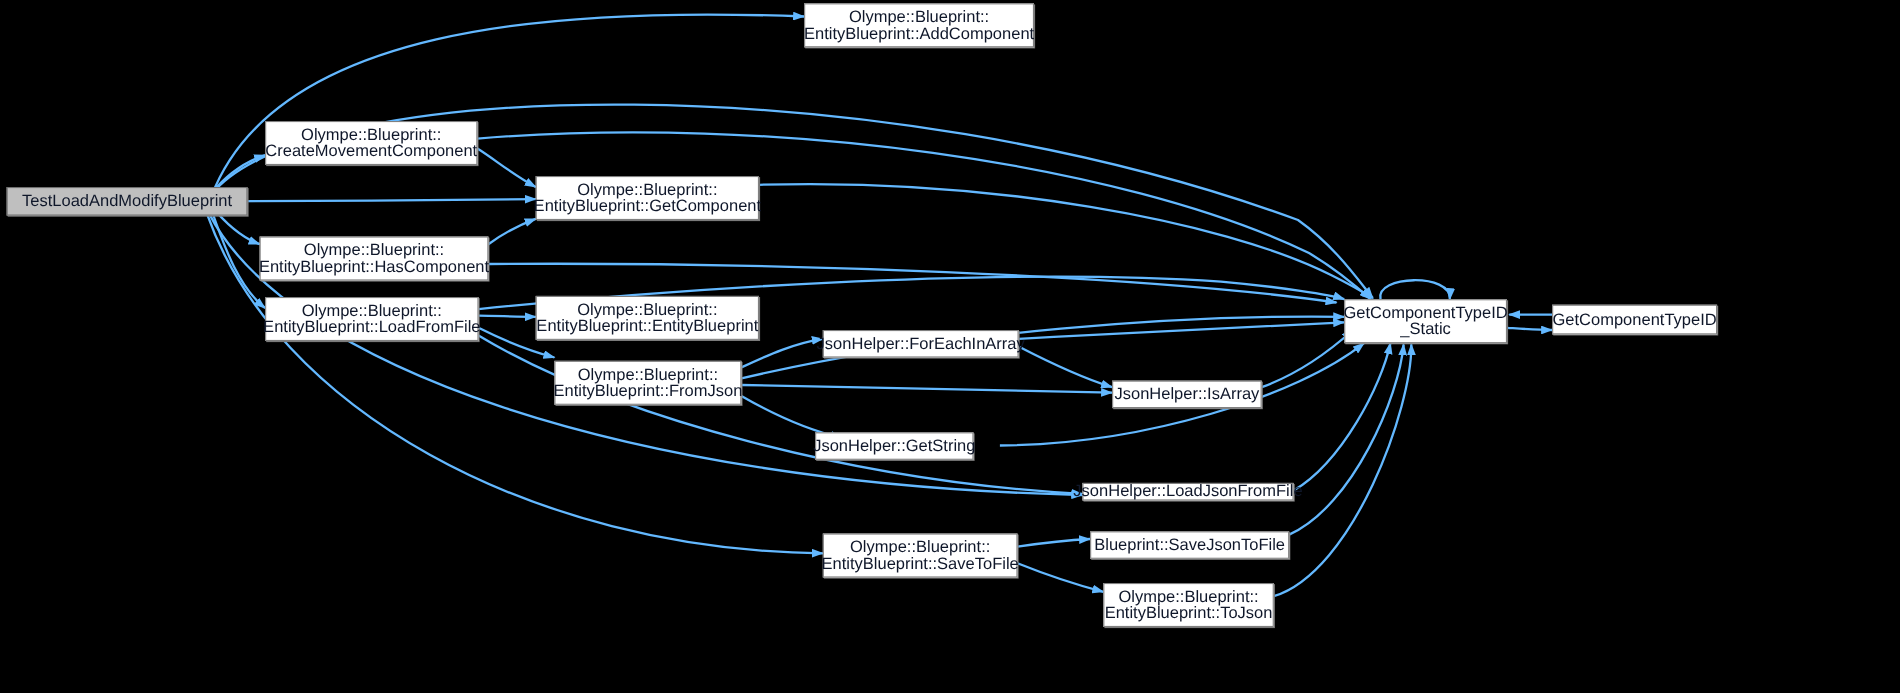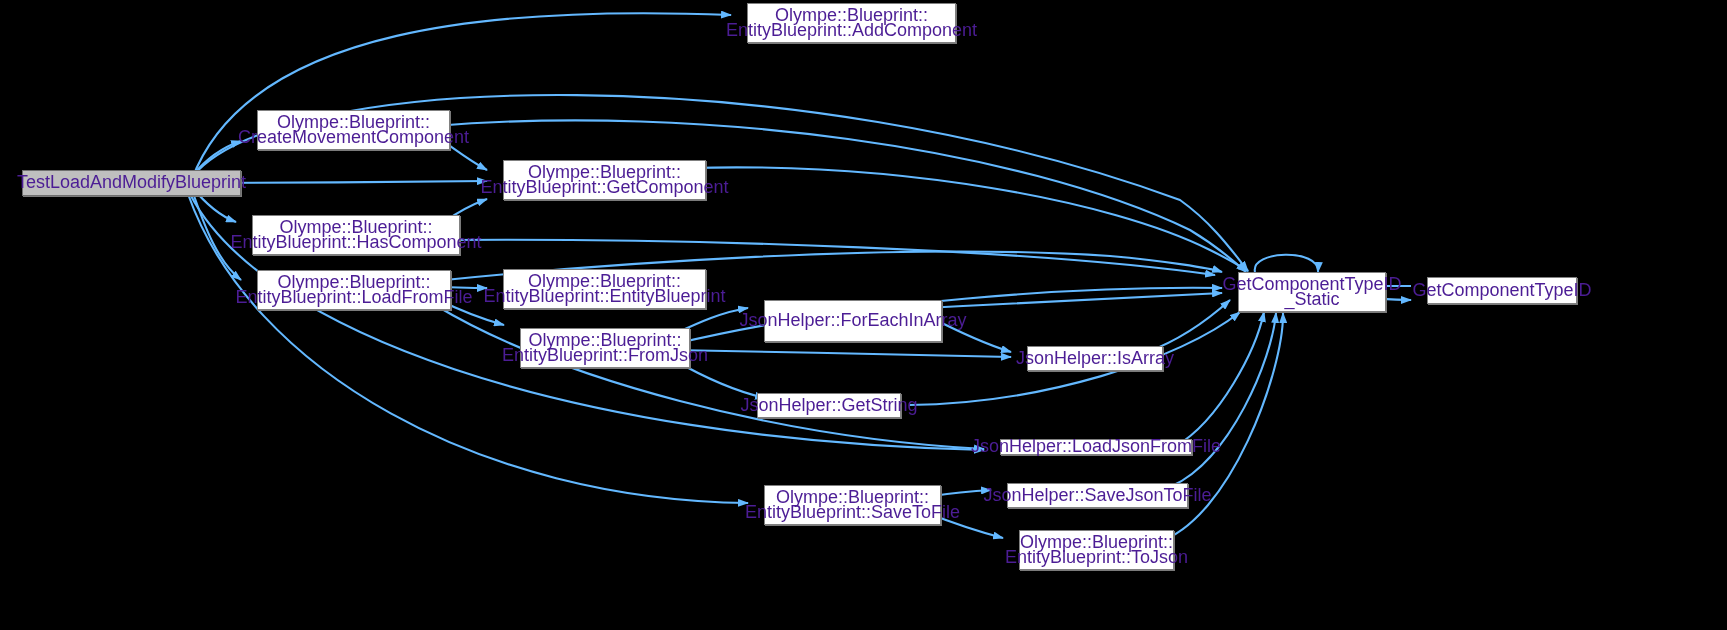--- a/index.html
+++ b/index.html
@@ -1,21 +1,21 @@
 <!DOCTYPE html>
 <html><head>
 <meta charset="utf-8">
 <style>
   html,body{margin:0;padding:0;background:#000;}
   body{width:1727px;height:630px;overflow:hidden;font-family:"Liberation Sans",sans-serif;}
   #graph{position:relative;width:1727px;height:630px;background:#000;}
   svg#edges{position:absolute;left:0;top:0;width:1727px;height:630px;}
   .node{position:absolute;box-sizing:border-box;background:#ffffff;border:1px solid #808080;
         box-shadow:1px 1px 0 0 #7a7a7a;display:flex;align-items:center;justify-content:center;
-        text-align:center;color:#4c1d95;font-size:18px;line-height:15.5px;letter-spacing:0px;margin-left:16px;}
+        text-align:center;color:#0f172a;font-size:15px;line-height:15.5px;letter-spacing:0px;}
   .node.root{background:#bfbfbf;border:1px solid #6f6f6f;}
   .node span{display:block;padding:0 6px;white-space:pre-line;}
 </style>
 </head>
 <body>
 
 <div id="graph">
   <svg id="edges" viewBox="0 0 1727 630">
     <defs>
       <marker id="arrow" markerWidth="11" markerHeight="8" refX="10" refY="4" orient="auto" markerUnits="userSpaceOnUse">
@@ -83,34 +83,34 @@
 EntityBlueprint::LoadFromFile</span>
       </div>
       <div class="node" style="left: 487px; top: 269px; width: 203px; height: 40px;">
         <span>Olympe::Blueprint::
 EntityBlueprint::EntityBlueprint</span>
       </div>
       <div class="node" style="left: 504px; top: 328px; width: 170px; height: 40px;">
         <span>Olympe::Blueprint::
 EntityBlueprint::FromJson</span>
       </div>
-      <div class="node" style="left: 748px; top: 300px; width: 178px; height: 42px;">
+      <div class="node" style="left: 748px; top: 300px; width: 178px; height: 25px;">
         <span>JsonHelper::ForEachInArray</span>
       </div>
       <div class="node" style="left: 1011px; top: 346px; width: 136px; height: 25px;">
         <span>JsonHelper::IsArray</span>
       </div>
       <div class="node" style="left: 741px; top: 393px; width: 144px; height: 25px;">
         <span>JsonHelper::GetString</span>
       </div>
       <div class="node" style="left: 984px; top: 439px; width: 192px; height: 16px;">
         <span>JsonHelper::LoadJsonFromFile</span>
       </div>
       <div class="node" style="left: 991px; top: 483px; width: 181px; height: 25px;">
-        <span>JsonHelper::SaveJsonToFile</span>
+        <span>Blueprint::SaveJsonToFile</span>
       </div>
       <div class="node" style="left: 748px; top: 485px; width: 177px; height: 40px;">
         <span>Olympe::Blueprint::
 EntityBlueprint::SaveToFile</span>
       </div>
       <div class="node" style="left: 1003px; top: 530px; width: 155px; height: 40px;">
         <span>Olympe::Blueprint::
 EntityBlueprint::ToJson</span>
       </div>
       <div class="node" style="left: 1222px; top: 272px; width: 148px; height: 40px;">

